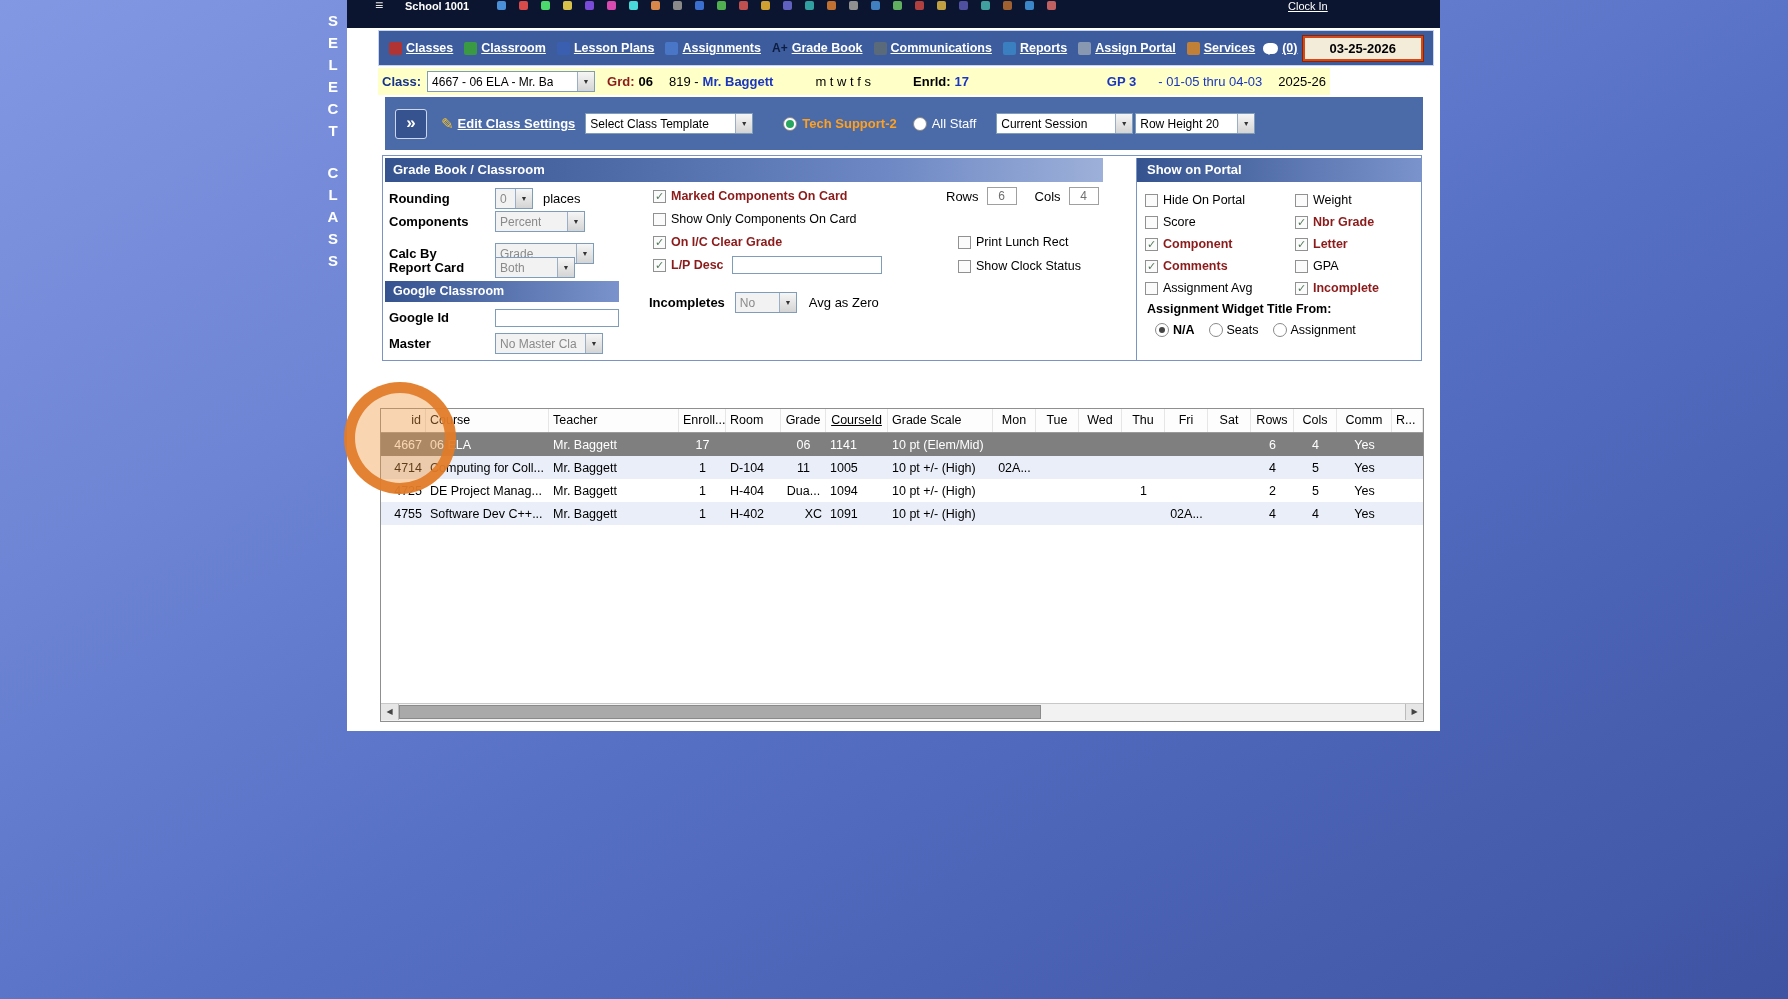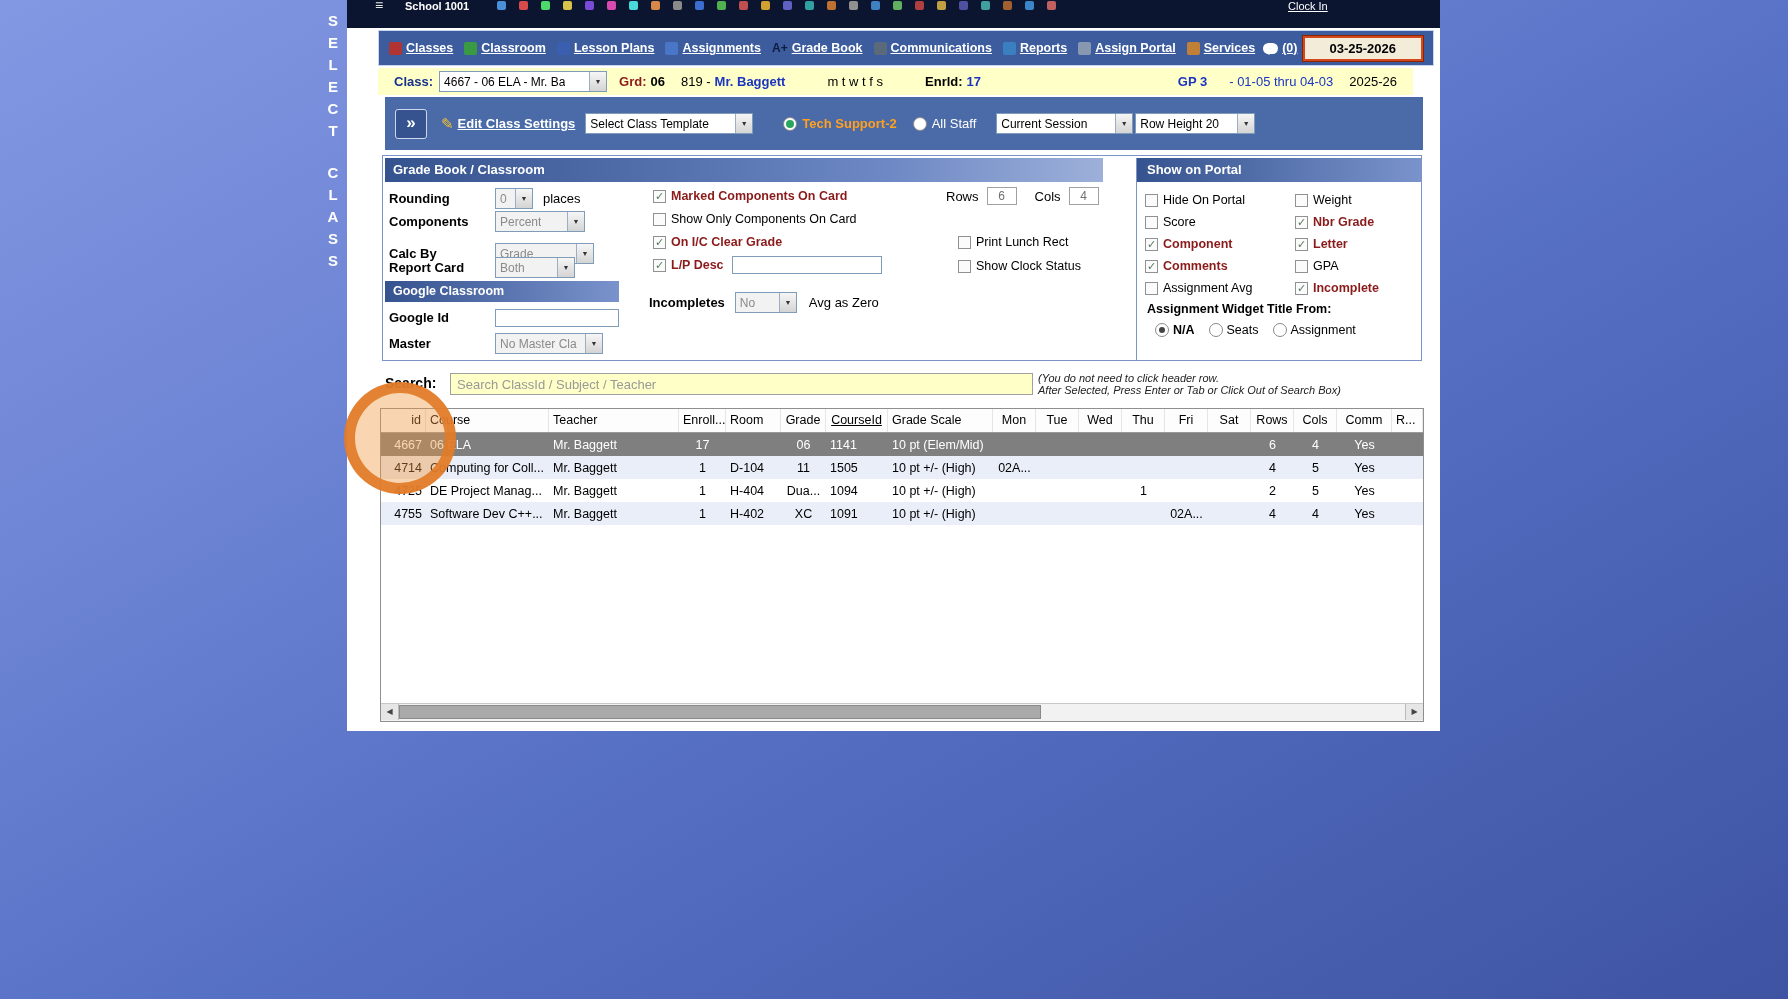--- a/index.html
+++ b/index.html
@@ -32,22 +32,22 @@
   .nav-item{display:flex;align-items:center;gap:4px;cursor:pointer;white-space:nowrap;}
   .nav-icon{width:13px;height:13px;border-radius:2px;flex:none;}
   .nav-icon-text{font-size:12px;font-weight:bold;color:#0d1d40;}
   .nav-label{color:#fff;font-size:12.5px;font-weight:bold;text-decoration:underline;}
   .chat-bubble{width:15px;height:11px;background:#fff;border-radius:7px;position:relative;flex:none;margin-left:8px;}
   .chat-bubble::after{content:'';position:absolute;left:3px;bottom:-4px;border:3px solid transparent;border-top-color:#fff;}
   .date-box{margin-left:auto;background:#f3ecd9;border:2px solid #d2491d;outline:1px solid #8a2500;color:#000;
     font-size:13px;font-weight:bold;padding:3px 25px;cursor:pointer;}
 
   
-  .classbar{position:absolute;top:68px;left:31px;width:1035px;height:27px;background:#ffffc8;display:flex;align-items:center;
-    padding:0 16px;box-sizing:border-box;font-size:13px;color:#000;z-index:3;}
+  .classbar{position:absolute;top:68px;left:31px;width:952px;height:27px;background:#ffffc8;display:flex;align-items:center;
+    padding:0 4px;box-sizing:border-box;font-size:13px;color:#000;z-index:3;}
   .txt-blue{color:#1a35c0;font-weight:bold;}
   .lbl-class{color:#15328c;font-weight:bold;margin-right:6px;}
   .lbl-red{color:#8b1a1a;font-weight:bold;}
   .bold{font-weight:bold;}
 
   
   .select-box{display:inline-flex;align-items:center;background:#fff;border:1px solid #7f9db9;height:21px;font-size:12px;
     color:#000;position:relative;padding:0 20px 0 4px;white-space:nowrap;overflow:hidden;cursor:pointer;box-sizing:border-box;}
   .select-box::after{content:"▼";position:absolute;right:0;top:0;width:16px;height:100%;
     background:linear-gradient(#f6f6f6,#d4d4d4);border-left:1px solid #9aaec6;display:flex;align-items:center;justify-content:center;
@@ -416,28 +416,20 @@
               <span>Seats</span>
             </label>
             <label class="radio-row">
               <span class="radio"></span>
               <span>Assignment</span>
             </label>
           </div>
       </div>
     </div>
 
-    <div class="search-row">
-      <span class="search-label">Search:</span>
-      <input class="search-input" placeholder="Search ClassId / Subject / Teacher" style="">
-      <div class="search-note">
-        <div>(You do not need to click header row.</div>
-        <div>After Selected, Press Enter or Tab or Click Out of Search Box)</div>
-      </div>
-    </div>
 
     <div class="table-wrap">
       <div class="thead">
           <div class="th" style="width: 45px; text-align: right;">id</div>
           <div class="th" style="width: 123px; text-align: left;">Course</div>
           <div class="th" style="width: 130px; text-align: left;">Teacher</div>
           <div class="th" style="width: 47px; text-align: center;">Enroll...</div>
           <div class="th" style="width: 55px; text-align: left;">Room</div>
           <div class="th" style="width: 45px; text-align: center;">Grade</div>
           <div class="th" style="width: 62px; text-align: center; text-decoration: underline;">CourseId</div>
@@ -474,21 +466,21 @@
             <div class="td" style="width: 55px; text-align: center;">Yes</div>
             <div class="td" style="width: 31px; text-align: left;"></div>
           </div>
           <div class="tr alt">
             <div class="td" style="width: 45px; text-align: right;">4714</div>
             <div class="td" style="width: 123px; text-align: left;">Computing for Coll...</div>
             <div class="td" style="width: 130px; text-align: left;">Mr. Baggett</div>
             <div class="td" style="width: 47px; text-align: center;">1</div>
             <div class="td" style="width: 55px; text-align: left;">D-104</div>
             <div class="td" style="width: 45px; text-align: center;">11</div>
-            <div class="td" style="width: 62px; text-align: left;">1505</div>
+            <div class="td" style="width: 62px; text-align: left;">1005</div>
             <div class="td" style="width: 105px; text-align: left;">10 pt +/- (High)</div>
             <div class="td" style="width: 43px; text-align: center;">02A...</div>
             <div class="td" style="width: 43px; text-align: center;"></div>
             <div class="td" style="width: 43px; text-align: center;"></div>
             <div class="td" style="width: 43px; text-align: center;"></div>
             <div class="td" style="width: 43px; text-align: center;"></div>
             <div class="td" style="width: 43px; text-align: center;"></div>
             <div class="td" style="width: 43px; text-align: center;">4</div>
             <div class="td" style="width: 43px; text-align: center;">5</div>
             <div class="td" style="width: 55px; text-align: center;">Yes</div>
@@ -513,21 +505,21 @@
             <div class="td" style="width: 43px; text-align: center;">5</div>
             <div class="td" style="width: 55px; text-align: center;">Yes</div>
             <div class="td" style="width: 31px; text-align: left;"></div>
           </div>
           <div class="tr alt">
             <div class="td" style="width: 45px; text-align: right;">4755</div>
             <div class="td" style="width: 123px; text-align: left;">Software Dev C++...</div>
             <div class="td" style="width: 130px; text-align: left;">Mr. Baggett</div>
             <div class="td" style="width: 47px; text-align: center;">1</div>
             <div class="td" style="width: 55px; text-align: left;">H-402</div>
-            <div class="td" style="width: 45px; text-align: center;">XC</div>
+            <div class="td" style="width: 45px; text-align: right;">XC</div>
             <div class="td" style="width: 62px; text-align: left;">1091</div>
             <div class="td" style="width: 105px; text-align: left;">10 pt +/- (High)</div>
             <div class="td" style="width: 43px; text-align: center;"></div>
             <div class="td" style="width: 43px; text-align: center;"></div>
             <div class="td" style="width: 43px; text-align: center;"></div>
             <div class="td" style="width: 43px; text-align: center;"></div>
             <div class="td" style="width: 43px; text-align: center;">02A...</div>
             <div class="td" style="width: 43px; text-align: center;"></div>
             <div class="td" style="width: 43px; text-align: center;">4</div>
             <div class="td" style="width: 43px; text-align: center;">4</div>

